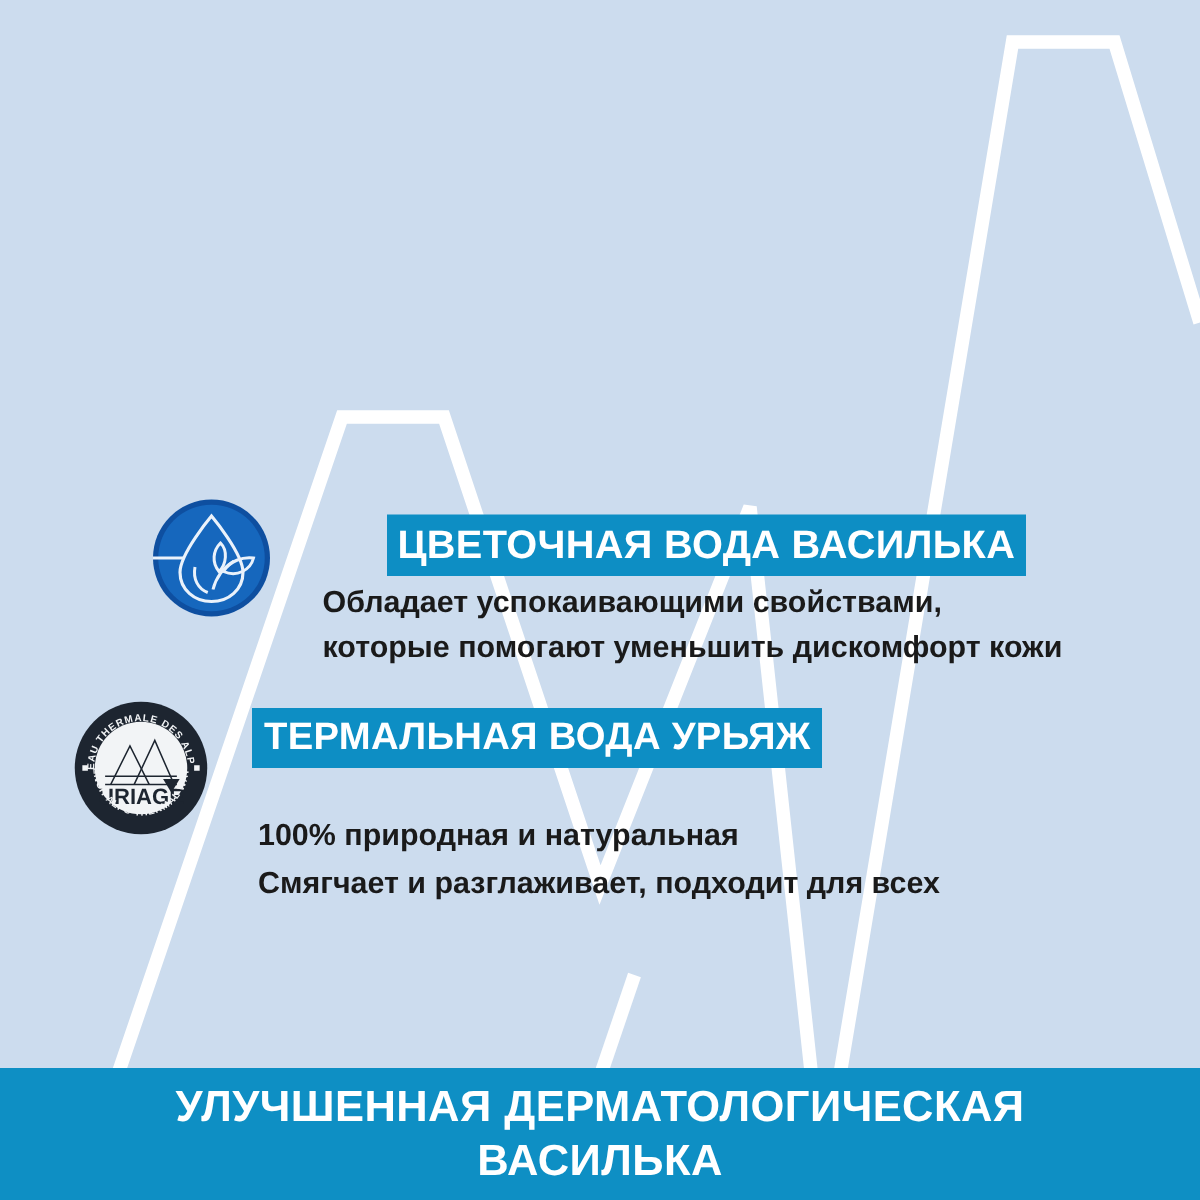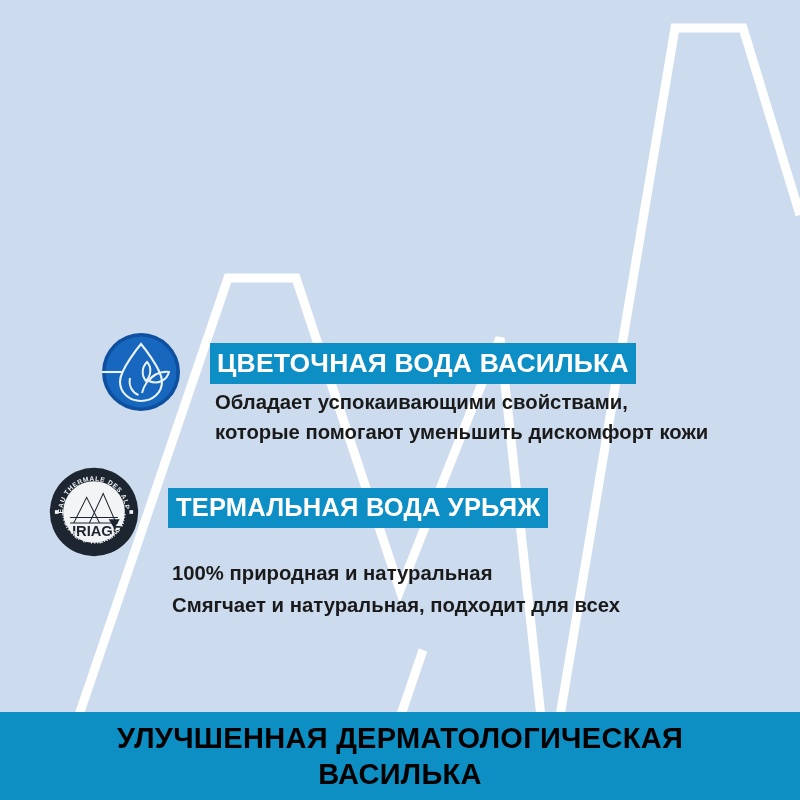--- a/index.html
+++ b/index.html
@@ -40,34 +40,35 @@
     left: 0;
     top: 0;
   }
   #flower-icon-wrap { width: 82px; height: 82px; }
   #uriage-icon-wrap { width: 92px; height: 92px; }
 
   .text-col {
     position: absolute;
   }
   #flower-text { left: 110px; top: 12px; width: 620px; }
-  #thermal-text { left: 120px; top: 22px; width: 620px; }
+  #thermal-text { left: 120px; top: 6px; width: 620px; }
 
   .band {
     display: inline-block;
     background: #0d8ec4;
     color: #ffffff;
     font-weight: bold;
     letter-spacing: 0.2px;
     white-space: nowrap;
   }
   #flower-band {
     font-size: 26.5px;
     line-height: 34px;
     padding: 3px 7px 4px 7px;
+    margin-left: 48px;
   }
   #thermal-band {
     font-size: 25.5px;
     line-height: 33px;
     padding: 3px 8px 4px 8px;
   }
   .body-text {
     color: #1a1a1a;
     font-weight: bold;
     font-size: 20.5px;
@@ -80,21 +81,21 @@
   .body-text div { white-space: nowrap; }
 
   
   #bottom-banner {
     position: absolute;
     left: 0;
     top: 712px;
     width: 800px;
     height: 88px;
     background: #0e8fc4;
-    color: #000000;
+    color: #ffffff;
     display: flex;
     flex-direction: column;
     align-items: center;
     justify-content: center;
     text-align: center;
   }
   #bottom-banner .line {
     font-weight: bold;
     font-size: 29px;
     line-height: 36px;
@@ -176,21 +177,21 @@
         <text font-family="'Liberation Sans', sans-serif" font-size="7" font-weight="bold" fill="#f2f4f6" letter-spacing="0.7">
           <textPath href="#arcBottom" startOffset="50%" text-anchor="middle">FRENCH ALPS THERMAL WATER</textPath>
         </text>
       </svg>
     </div>
 
     <div class="text-col" id="thermal-text">
       <div class="band" id="thermal-band">ТЕРМАЛЬНАЯ ВОДА УРЬЯЖ</div>
       <div class="body-text" id="thermal-body">
         <div>100% природная и натуральная</div>
-        <div>Смягчает и натуральная, подходит для всех</div>
+        <div>Смягчает и разглаживает, подходит для всех</div>
       </div>
     </div>
   </div>
 
   <div id="bottom-banner">
     <div class="line">УЛУЧШЕННАЯ ДЕРМАТОЛОГИЧЕСКАЯ</div>
     <div class="line">ВАСИЛЬКА</div>
   </div>
 
 </div>

